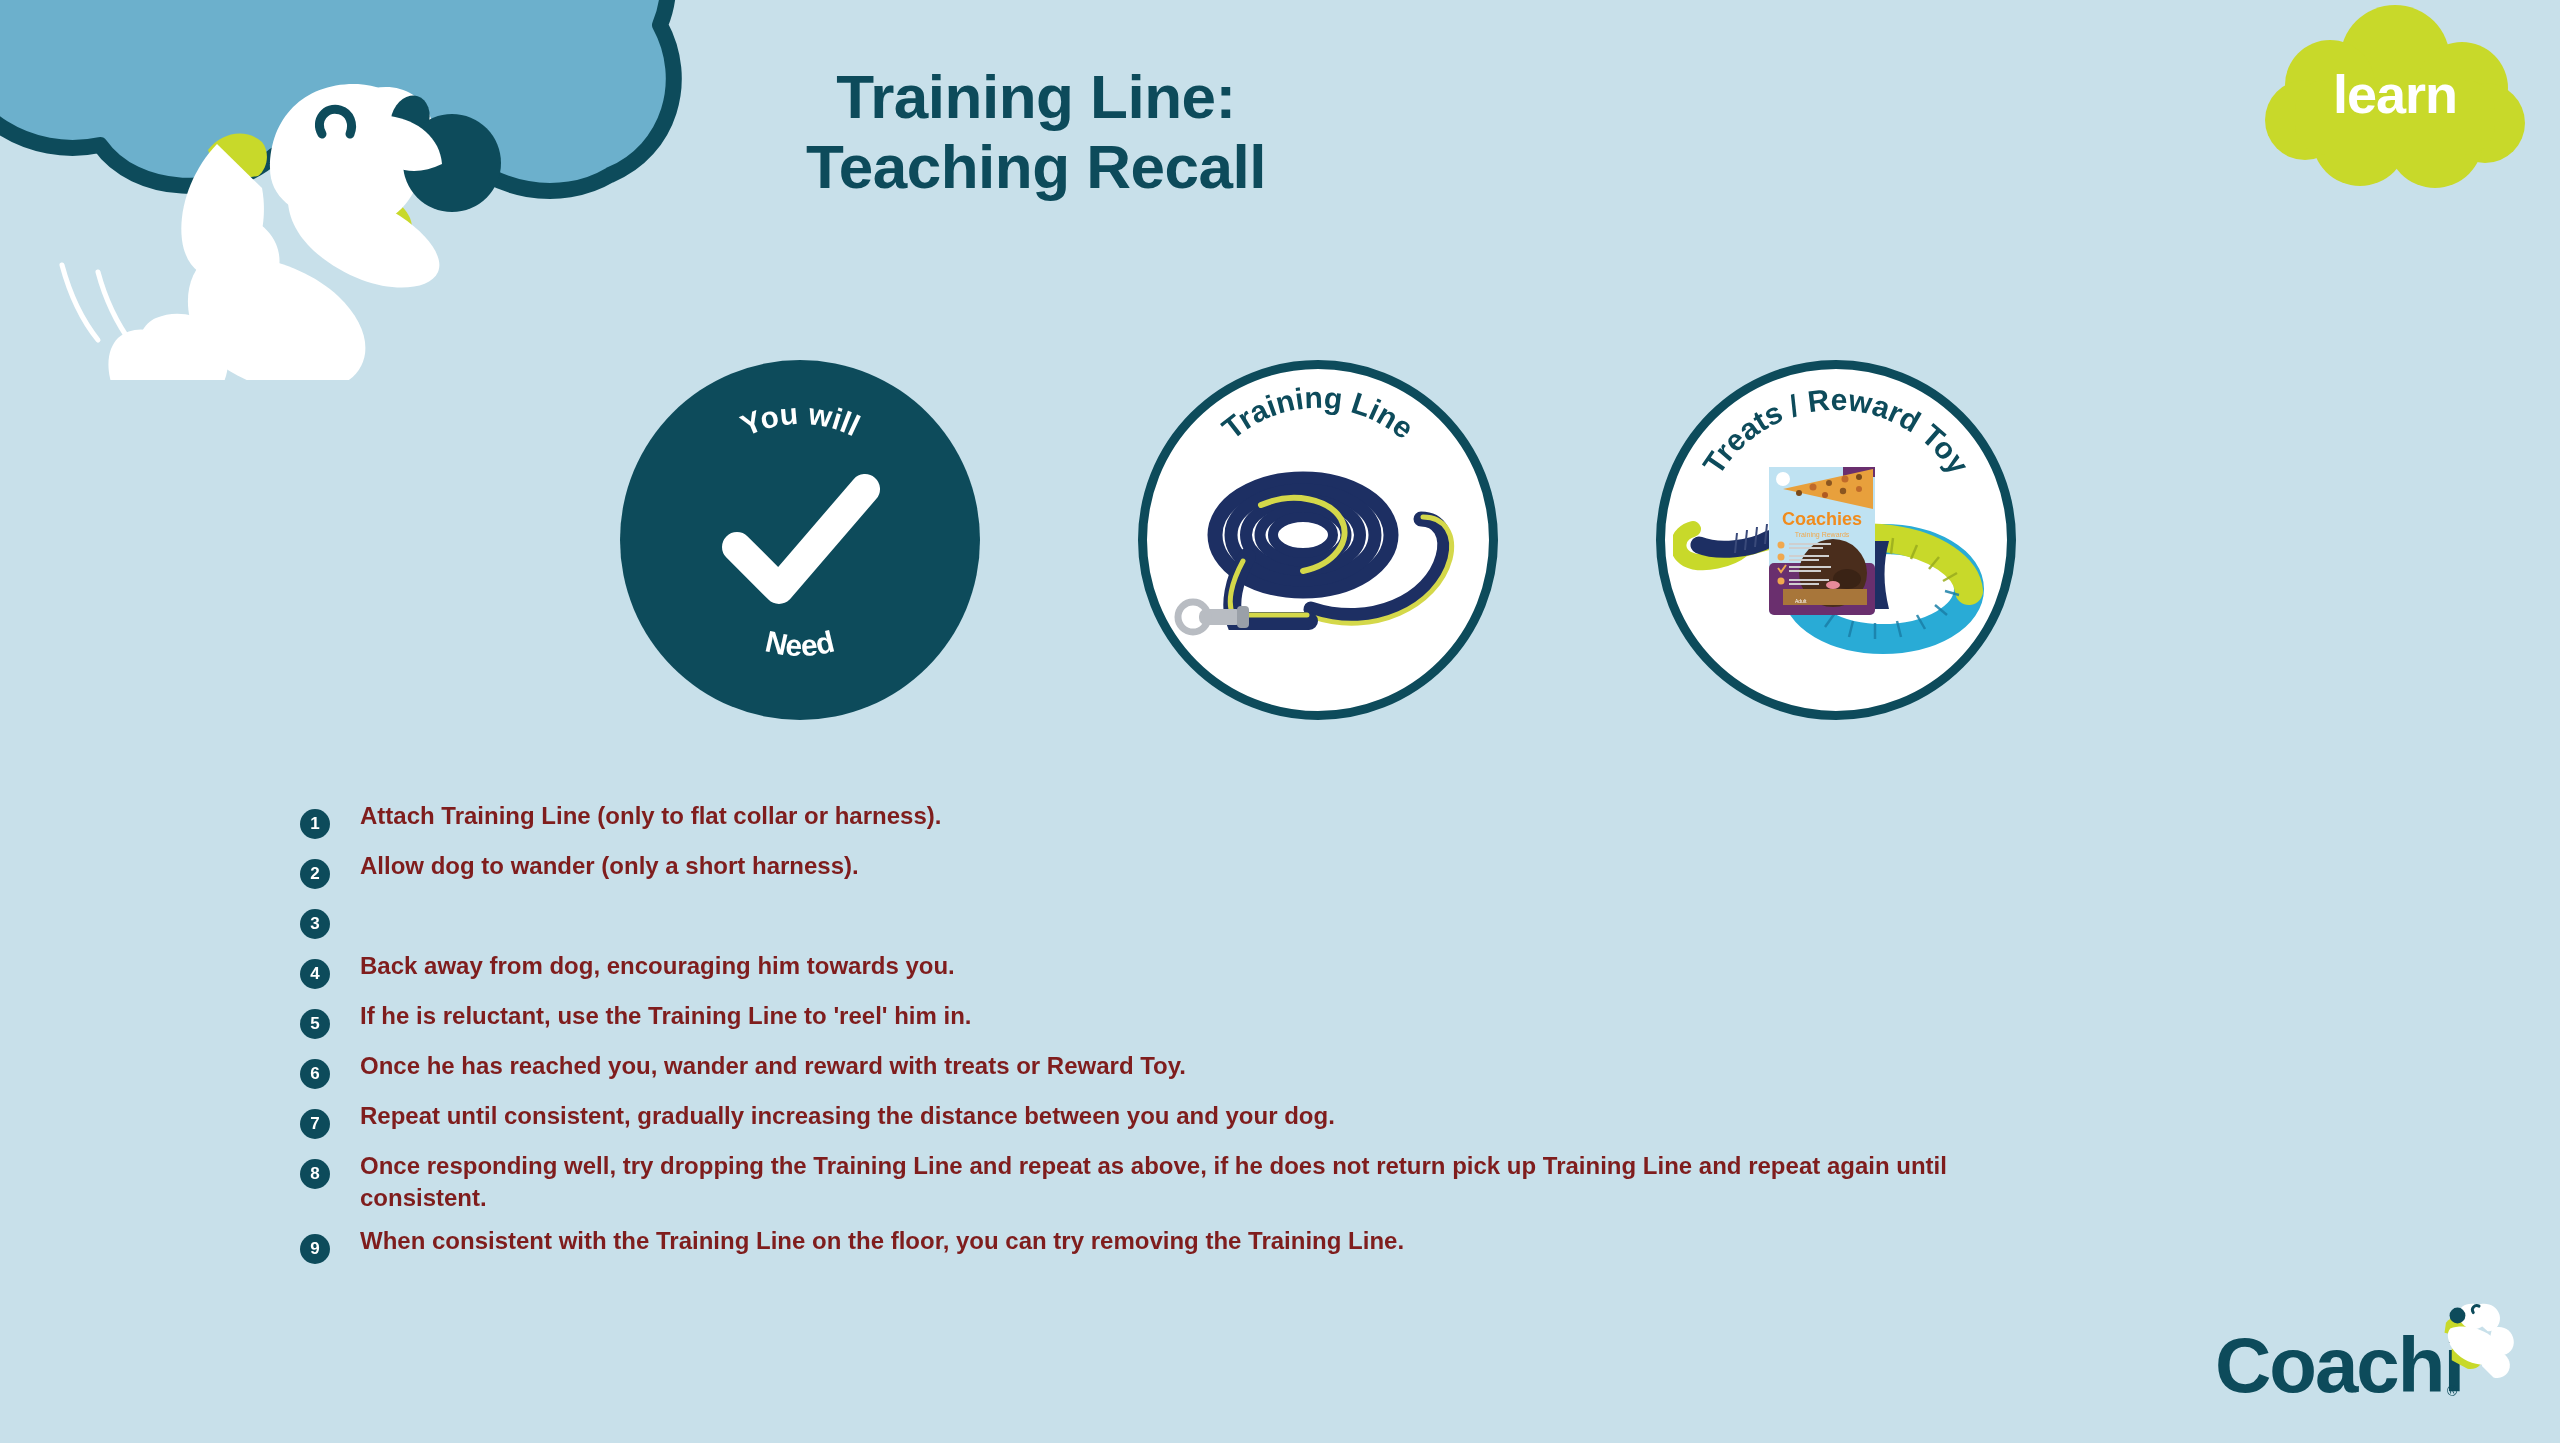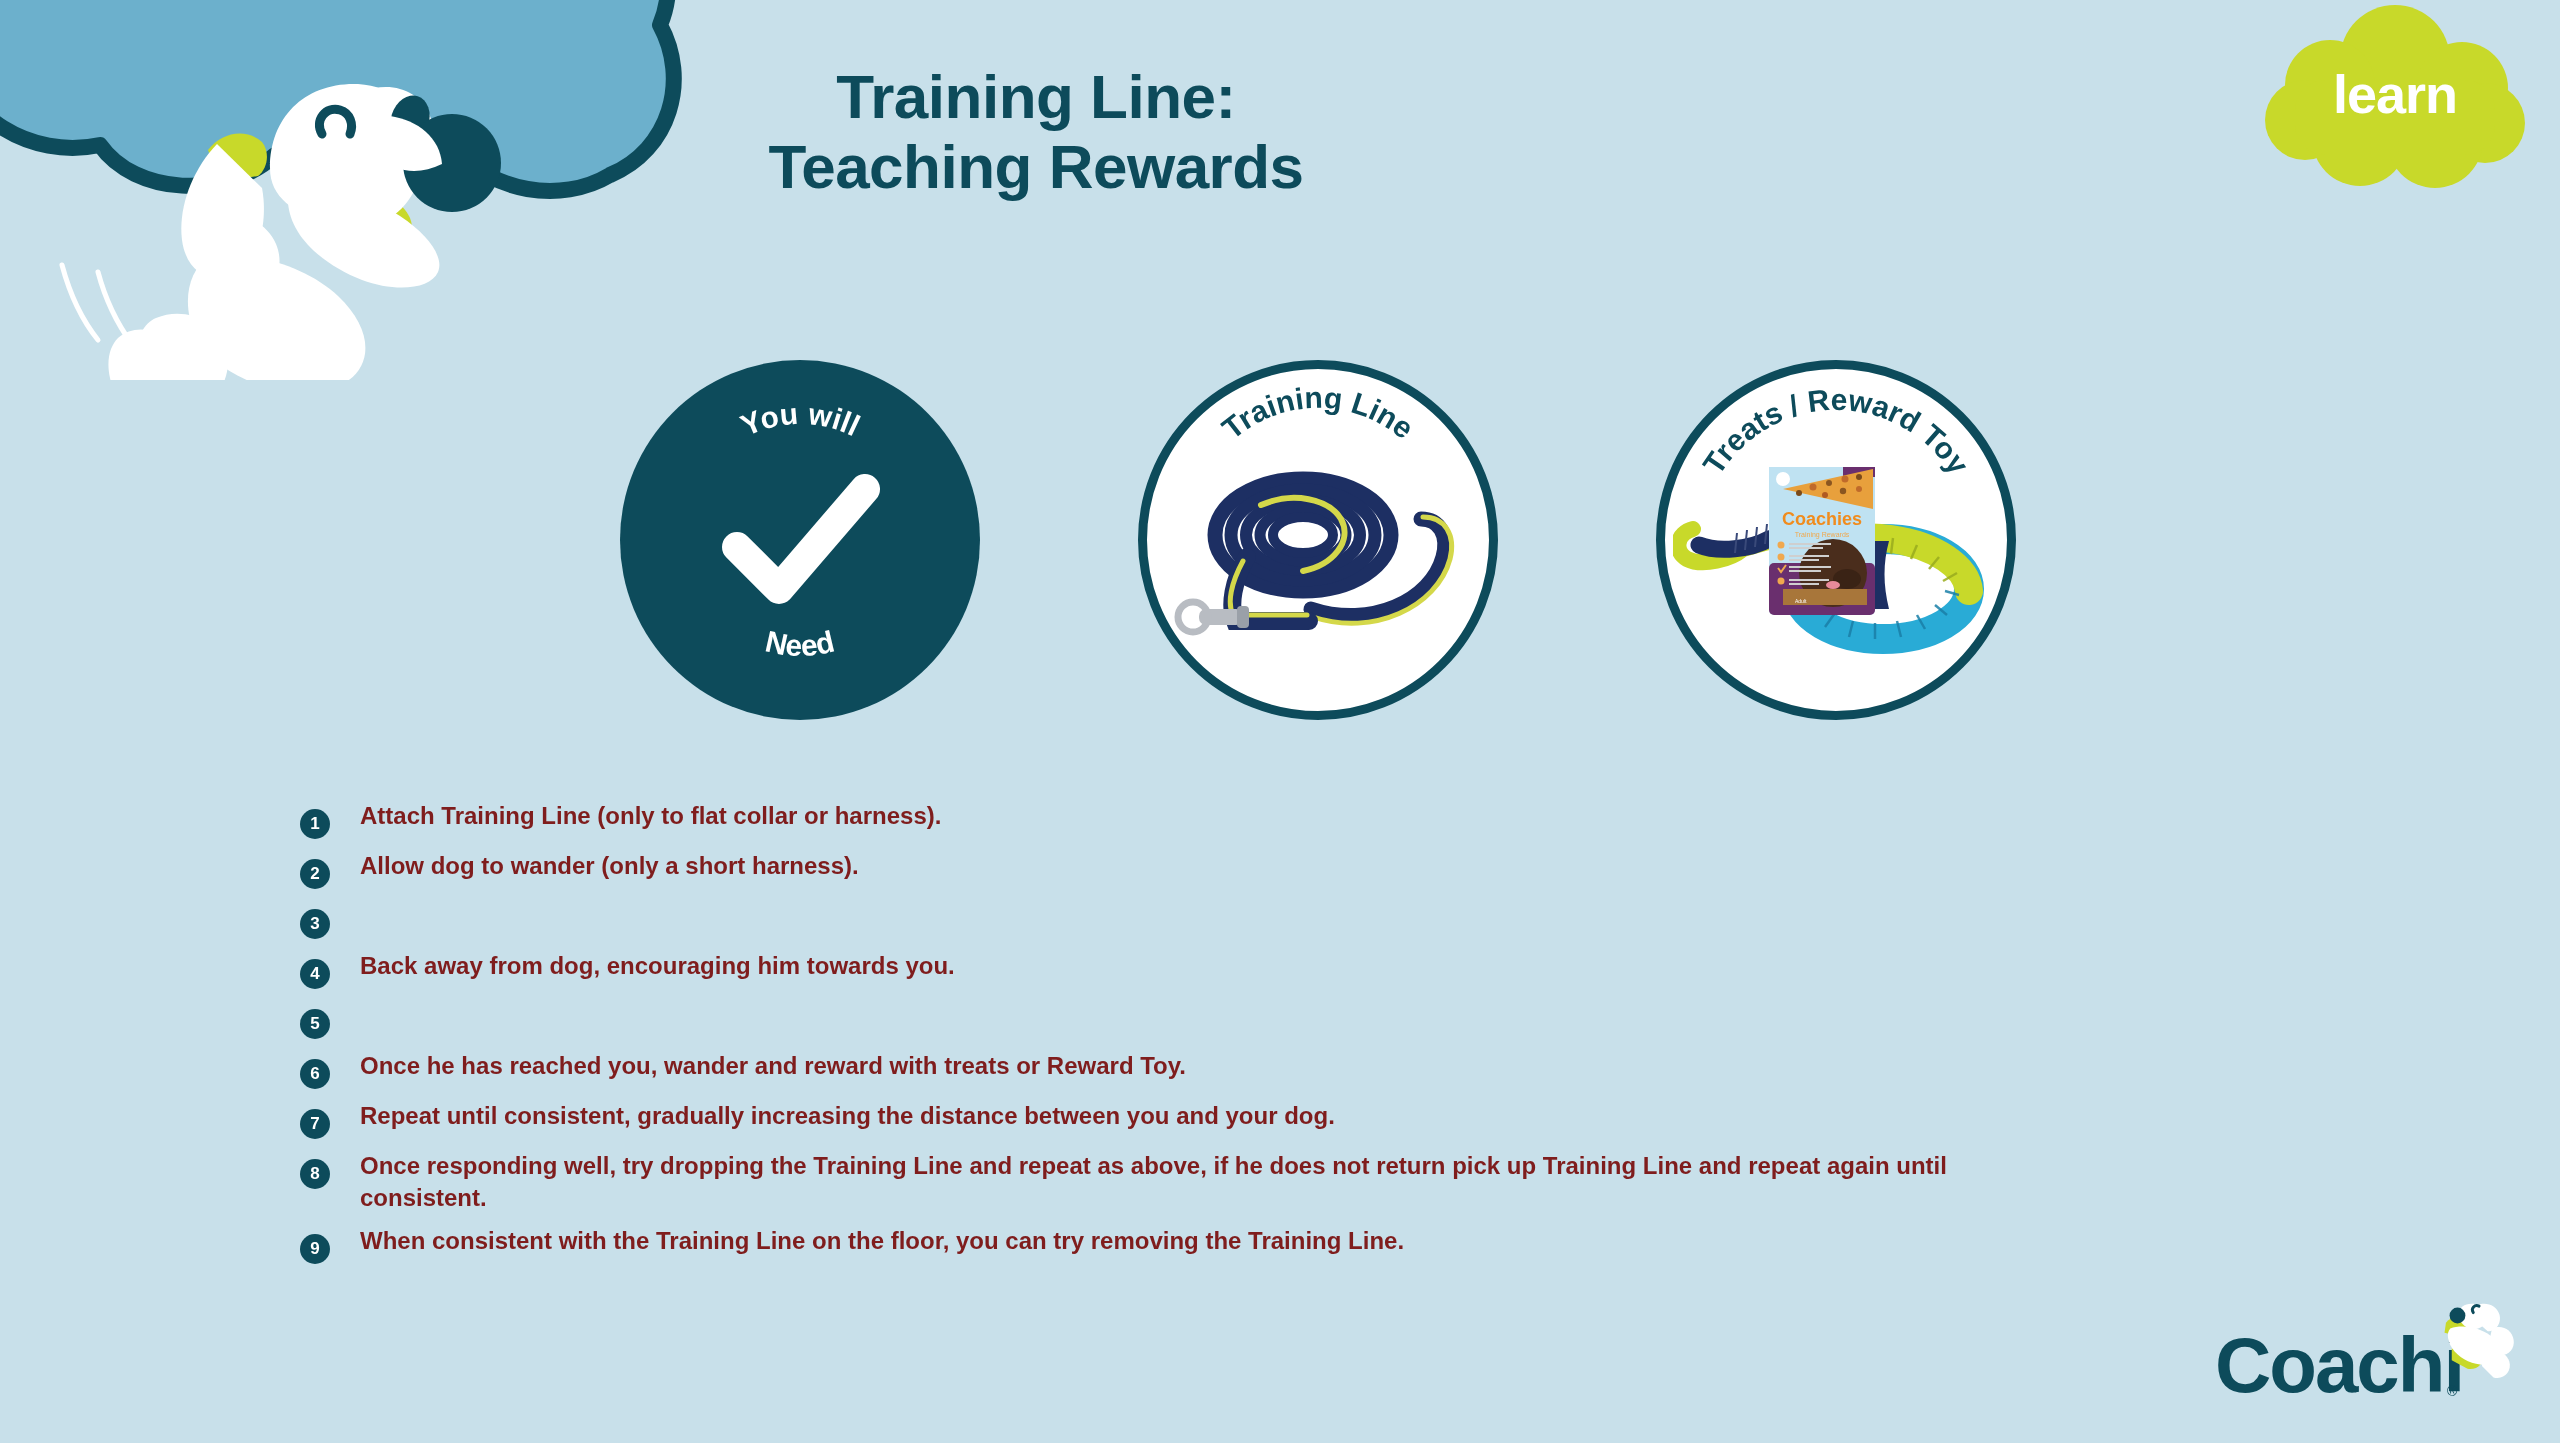--- a/index.html
+++ b/index.html
@@ -144,21 +144,21 @@
         <circle cx="110" cy="148" r="48"></circle>
         <circle cx="185" cy="150" r="48"></circle>
         <rect x="45" y="90" width="200" height="75" rx="30"></rect>
       </g>
     </svg>
     <div class="lbl">learn</div>
   </div>
 
   <div id="title">
     <span class="ln">Training Line:</span>
-    <span class="ln">Teaching Rewards</span>
+    <span class="ln">Teaching Recall</span>
   </div>
 
   <div id="circles">
 
     <div class="circ circ-need">
       <svg class="arc-top" viewBox="0 0 360 360">
         <defs>
             <path id="arcTop1" d="M 62,182 A 118,118 0 0 1 298,182" fill="none"></path>
           </defs>
         <text fill="#ffffff" font-size="30" font-weight="700" font-family="Liberation Sans, sans-serif">
@@ -319,20 +319,21 @@
       </li>
       <li class="step">
         <span class="badge">3</span>
       </li>
       <li class="step">
         <span class="badge">4</span>
         <span class="step-text">Back away from dog, encouraging him towards you.</span>
       </li>
       <li class="step">
         <span class="badge">5</span>
+        <span class="step-text">If he is reluctant, use the Training Line to 'reel' him in.</span>
       </li>
       <li class="step">
         <span class="badge">6</span>
         <span class="step-text">Once he has reached you, wander and reward with treats or Reward Toy.</span>
       </li>
       <li class="step">
         <span class="badge">7</span>
         <span class="step-text">Repeat until consistent, gradually increasing the distance between you and your dog.</span>
       </li>
       <li class="step">

